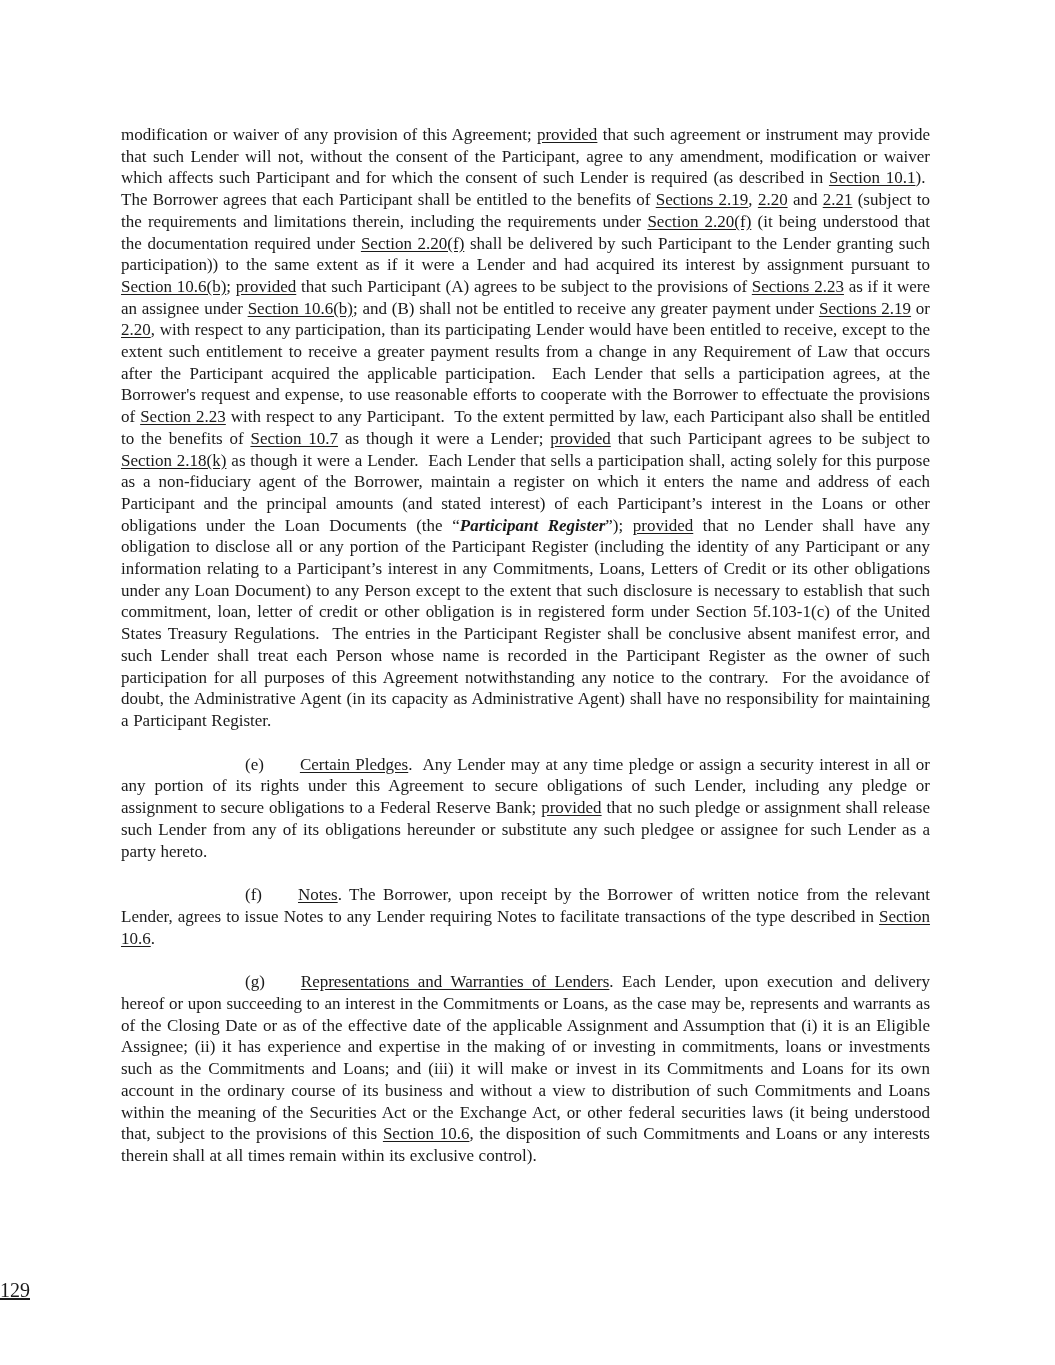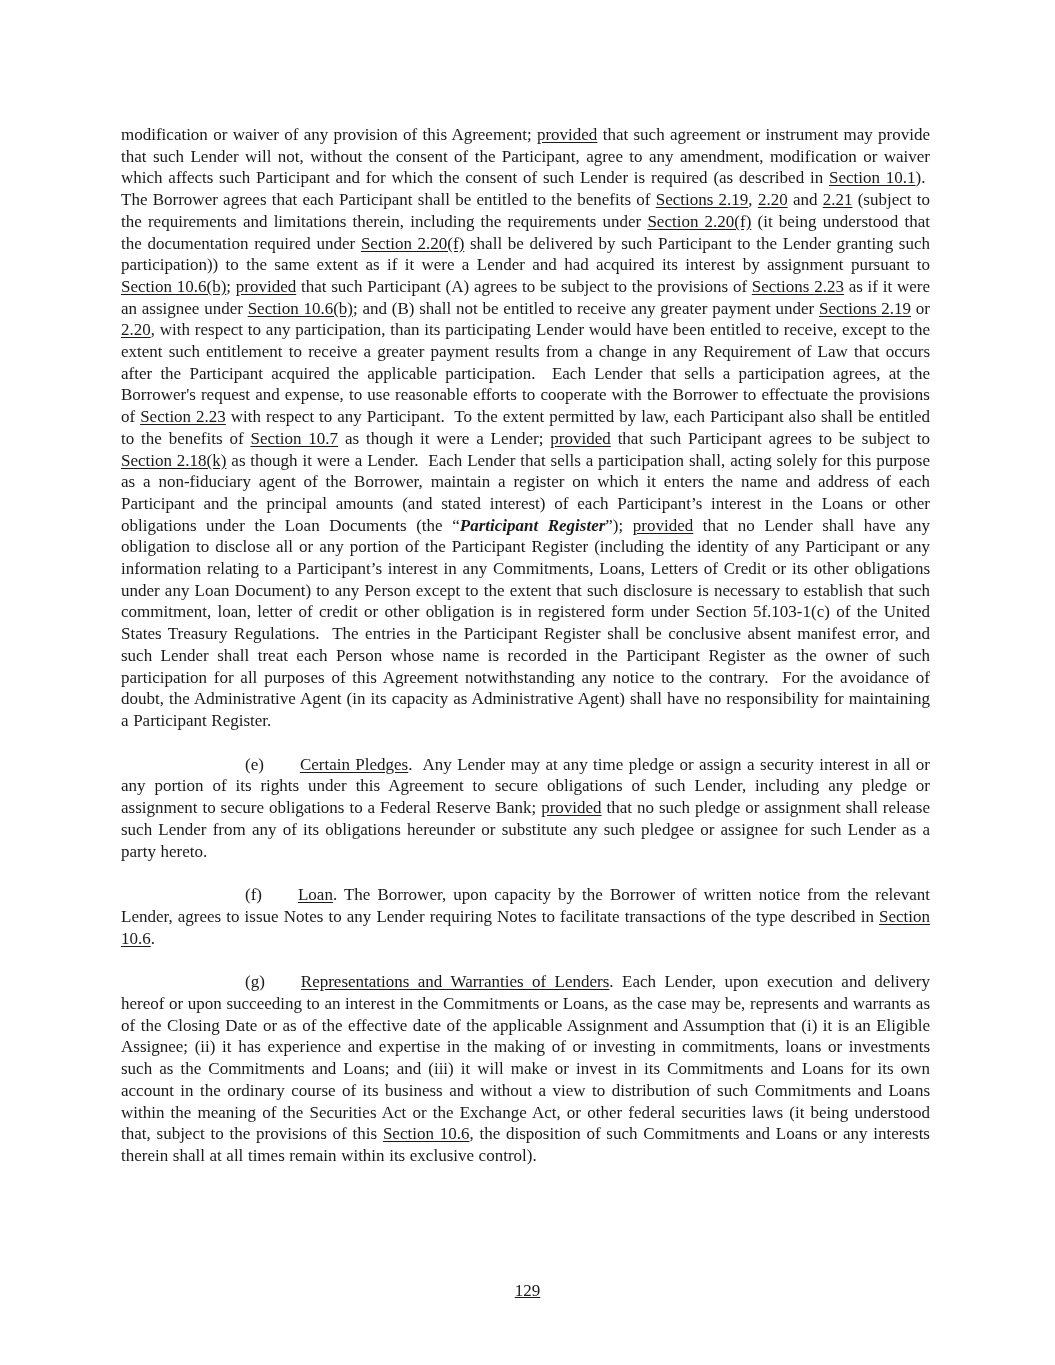--- a/index.html
+++ b/index.html
@@ -49,32 +49,31 @@
   }
   .bi {
     font-weight: bold;
     font-style: italic;
   }
   .page-footer {
     position: absolute;
     left: 0;
     top: 1280px;
     width: 1055px;
-    text-align: center;
-    font-size: 17px;
+    font-size: 20px;
     line-height: 21.7px;
     text-decoration: underline;
   }
 </style>
 </head>
 <body>
 
 <div class="page">
   <main class="doc-body">
       <p class="para"><span class="">modification or waiver of any provision of this Agreement; </span><span class="u">provided</span><span class=""> that such agreement or instrument may provide that such Lender will not, without the consent of the Participant, agree to any amendment, modification or waiver which affects such Participant and for which the consent of such Lender is required (as described in </span><span class="u">Section 10.1</span><span class="">).&nbsp; The Borrower agrees that each Participant shall be entitled to the benefits of </span><span class="u">Sections 2.19</span><span class="">, </span><span class="u">2.20</span><span class=""> and </span><span class="u">2.21</span><span class=""> (subject to the requirements and limitations therein, including the requirements under </span><span class="u">Section 2.20(f)</span><span class=""> (it being understood that the documentation required under </span><span class="u">Section 2.20(f)</span><span class=""> shall be delivered by such Participant to the Lender granting such participation)) to the same extent as if it were a Lender and had acquired its interest by assignment pursuant to </span><span class="u">Section 10.6(b)</span><span class="">; </span><span class="u">provided</span><span class=""> that such Participant (A) agrees to be subject to the provisions of </span><span class="u">Sections 2.23</span><span class=""> as if it were an assignee under </span><span class="u">Section 10.6(b)</span><span class="">; and (B) shall not be entitled to receive any greater payment under </span><span class="u">Sections 2.19</span><span class=""> or </span><span class="u">2.20</span><span class="">, with respect to any participation, than its participating Lender would have been entitled to receive, except to the extent such entitlement to receive a greater payment results from a change in any Requirement of Law that occurs after the Participant acquired the applicable participation.&nbsp; Each Lender that sells a participation agrees, at the Borrower's request and expense, to use reasonable efforts to cooperate with the Borrower to effectuate the provisions of </span><span class="u">Section 2.23</span><span class=""> with respect to any Participant.&nbsp; To the extent permitted by law, each Participant also shall be entitled to the benefits of </span><span class="u">Section 10.7</span><span class=""> as though it were a Lender; </span><span class="u">provided</span><span class=""> that such Participant agrees to be subject to </span><span class="u">Section 2.18(k)</span><span class=""> as though it were a Lender.&nbsp; Each Lender that sells a participation shall, acting solely for this purpose as a non-fiduciary agent of the Borrower, maintain a register on which it enters the name and address of each Participant and the principal amounts (and stated interest) of each Participant’s interest in the Loans or other obligations under the Loan Documents (the “</span><span class="bi">Participant Register</span><span class="">”); </span><span class="u">provided</span><span class=""> that no Lender shall have any obligation to disclose all or any portion of the Participant Register (including the identity of any Participant or any information relating to a Participant’s interest in any Commitments, Loans, Letters of Credit or its other obligations under any Loan Document) to any Person except to the extent that such disclosure is necessary to establish that such commitment, loan, letter of credit or other obligation is in registered form under Section 5f.103-1(c) of the United States Treasury Regulations.&nbsp; The entries in the Participant Register shall be conclusive absent manifest error, and such Lender shall treat each Person whose name is recorded in the Participant Register as the owner of such participation for all purposes of this Agreement notwithstanding any notice to the contrary.&nbsp; For the avoidance of doubt, the Administrative Agent (in its capacity as Administrative Agent) shall have no responsibility for maintaining a Participant Register.</span></p>
       <p class="para indented"><span class="">(e)</span><span class="tab"></span><span class="u">Certain Pledges</span><span class="">.&nbsp; Any Lender may at any time pledge or assign a security interest in all or any portion of its rights under this Agreement to secure obligations of such Lender, including any pledge or assignment to secure obligations to a Federal Reserve Bank; </span><span class="u">provided</span><span class=""> that no such pledge or assignment shall release such Lender from any of its obligations hereunder or substitute any such pledgee or assignee for such Lender as a party hereto.</span></p>
-      <p class="para indented"><span class="">(f)</span><span class="tab"></span><span class="u">Loan</span><span class="">. The Borrower, upon capacity by the Borrower of written notice from the relevant Lender, agrees to issue Notes to any Lender requiring Notes to facilitate transactions of the type described in </span><span class="u">Section 10.6</span><span class="">.</span></p>
+      <p class="para indented"><span class="">(f)</span><span class="tab"></span><span class="u">Notes</span><span class="">. The Borrower, upon receipt by the Borrower of written notice from the relevant Lender, agrees to issue Notes to any Lender requiring Notes to facilitate transactions of the type described in </span><span class="u">Section 10.6</span><span class="">.</span></p>
       <p class="para indented"><span class="">(g)</span><span class="tab"></span><span class="u">Representations and Warranties of Lenders</span><span class="">. Each Lender, upon execution and delivery hereof or upon succeeding to an interest in the Commitments or Loans, as the case may be, represents and warrants as of the Closing Date or as of the effective date of the applicable Assignment and Assumption that (i) it is an Eligible Assignee; (ii) it has experience and expertise in the making of or investing in commitments, loans or investments such as the Commitments and Loans; and (iii) it will make or invest in its Commitments and Loans for its own account in the ordinary course of its business and without a view to distribution of such Commitments and Loans within the meaning of the Securities Act or the Exchange Act, or other federal securities laws (it being understood that, subject to the provisions of this </span><span class="u">Section 10.6</span><span class="">, the disposition of such Commitments and Loans or any interests therein shall at all times remain within its exclusive control).</span></p>
     </main>
   <footer class="page-footer">
     <span>129</span>
   </footer>
 </div>
 
 </body></html>

